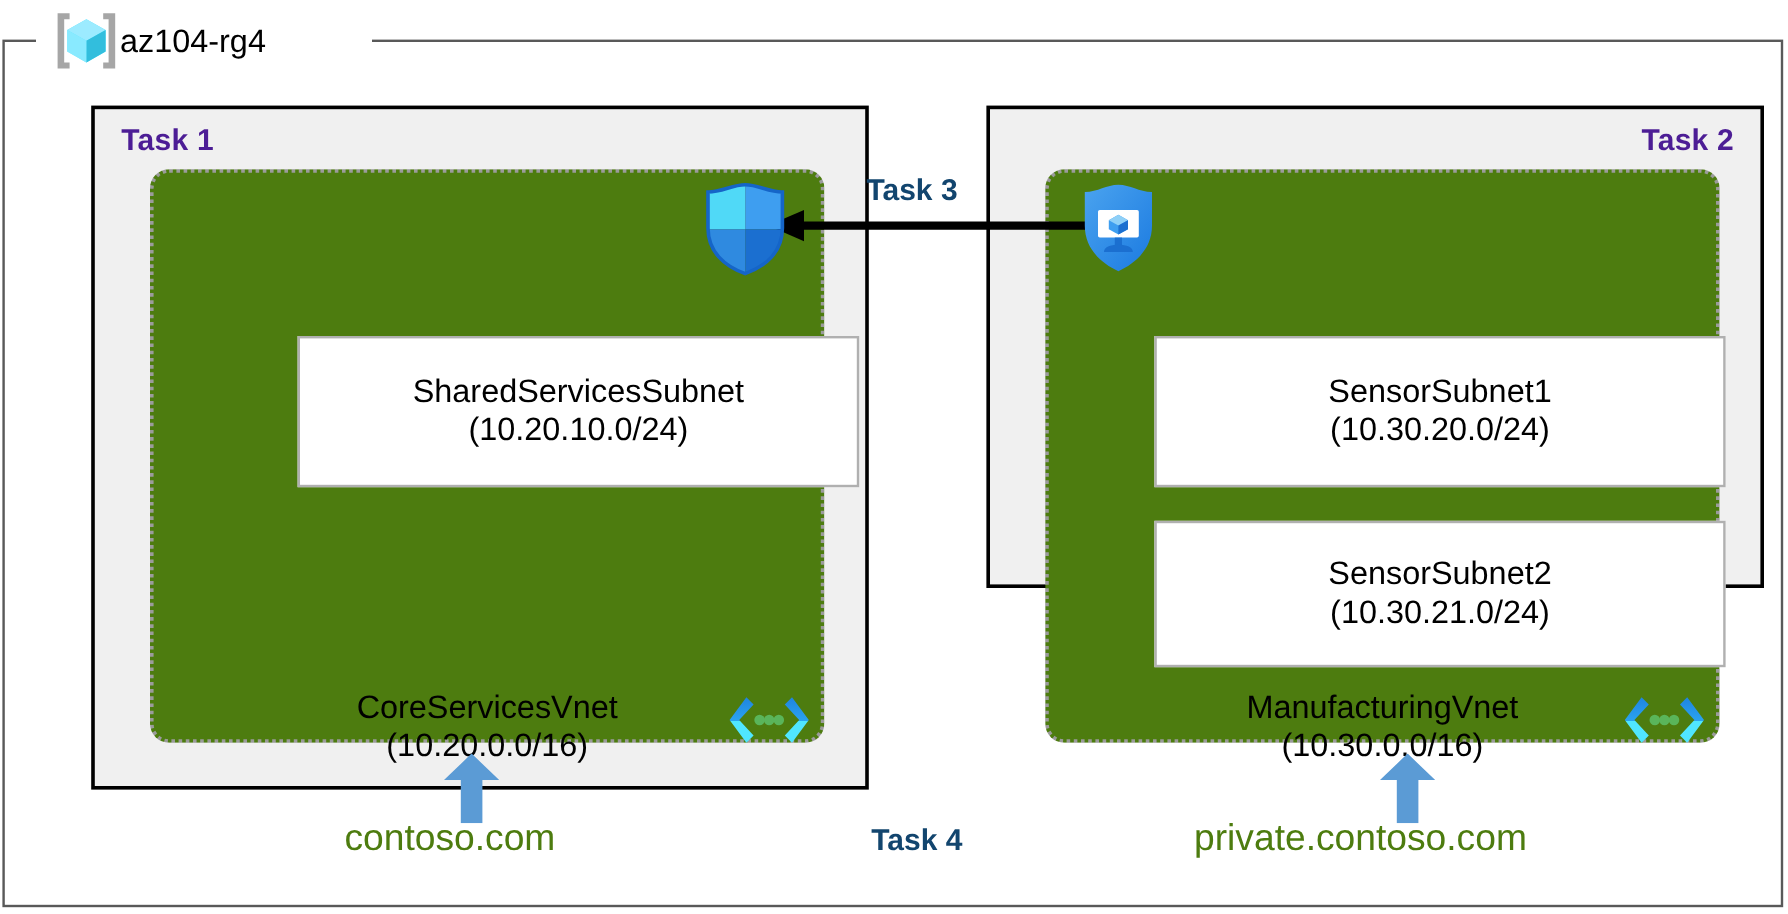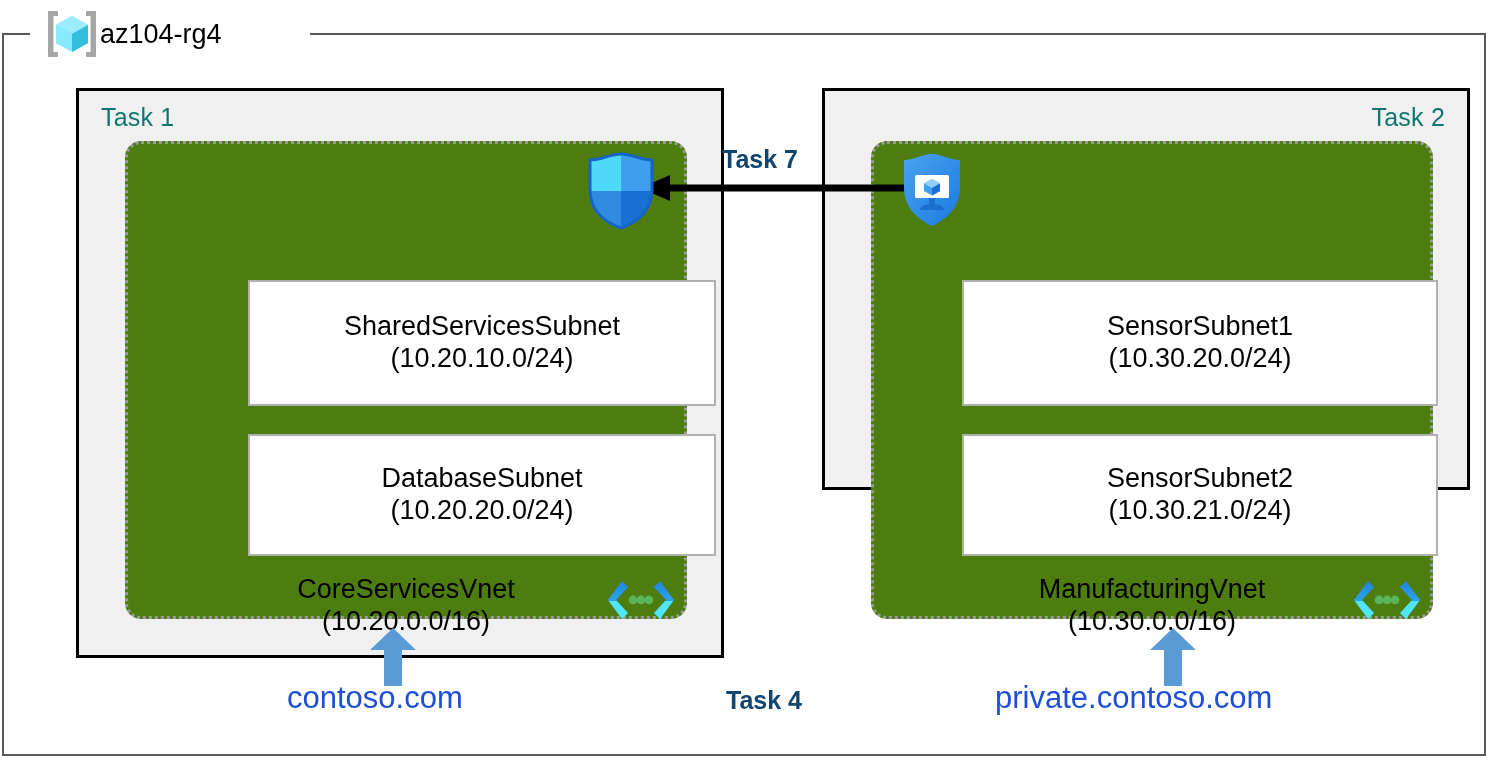--- a/index.html
+++ b/index.html
@@ -72,22 +72,22 @@
     border: 3px solid #000000;
     box-sizing: border-box;
   }
   #panel-task1 { left: 76px;  top: 88px; width: 648px; height: 570px; }
   #panel-task2 { left: 822px; top: 88px; width: 648px; height: 402px; }
 
   .task-title {
     position: absolute;
     top: 12px;
     font-size: 25px;
-    font-weight: normal;
-    color: #0f766e;
+    font-weight: bold;
+    color: #4c1d95;
     letter-spacing: 0.2px;
     white-space: nowrap;
   }
   #panel-task1 .task-title { left: 22px; }
   #panel-task2 .task-title { right: 22px; }
 
   
   .vnet-box {
     position: absolute;
     background: #4d7c0f;
@@ -178,21 +178,21 @@
     z-index: 4;
   }
   .dns-arrow svg { display: block; }
   #dns-arrow-left  { left: 370px;  top: 628px; }
   #dns-arrow-right { left: 1150px; top: 628px; }
 
   .dns-label {
     position: absolute;
     top: 680px;
     font-size: 31px;
-    color: #1d4ed8;
+    color: #4d7c0f;
     white-space: nowrap;
   }
   #dns-label-left  { left: 287px; }
   #dns-label-right { left: 995px; }
 
   #label-task4 {
     position: absolute;
     left: 726px;
     top: 686px;
     font-size: 25px;
@@ -231,24 +231,20 @@
   <div class="task-panel" id="panel-task1">
     <div class="task-title">Task 1</div>
 
     <div class="vnet-box" id="vnet-core">
 
       <div class="subnet-box" id="subnet-shared">
         <span class="subnet-name">SharedServicesSubnet</span>
         <span class="subnet-cidr">(10.20.10.0/24)</span>
       </div>
 
-      <div class="subnet-box" id="subnet-database">
-        <span class="subnet-name">DatabaseSubnet</span>
-        <span class="subnet-cidr">(10.20.20.0/24)</span>
-      </div>
 
       <div class="vnet-caption">
         <div class="vnet-name">CoreServicesVnet</div>
         <div class="vnet-cidr">(10.20.0.0/16)</div>
       </div>
 
       <span class="vnet-glyph">
         <svg width="70" height="52" viewBox="0 0 70 52" xmlns="http://www.w3.org/2000/svg">
           <defs>
             <linearGradient id="bkL1" x1="0" y1="0" x2="0" y2="1">
@@ -307,21 +303,21 @@
       </span>
     </div>
   </div>
 
   <div id="peering-arrow">
     <svg width="270" height="38" viewBox="0 0 270 38" xmlns="http://www.w3.org/2000/svg">
       <line x1="26" y1="18" x2="268" y2="18" stroke="#000000" stroke-width="7"></line>
       <polygon points="0,18 30,5 30,31" fill="#000000"></polygon>
     </svg>
   </div>
-  <div id="label-task3">Task 7</div>
+  <div id="label-task3">Task 3</div>
 
   <div class="icon-abs" id="icon-nsg-shield">
     <svg width="74" height="78" viewBox="0 0 74 78" xmlns="http://www.w3.org/2000/svg">
       <defs>
         <clipPath id="shClip">
           <path d="M37 2 C26 2 18 8 6 8 L6 38 C6 58 20 70 37 76 C54 70 68 58 68 38 L68 8 C56 8 48 2 37 2 Z"></path>
         </clipPath>
       </defs>
       <g clip-path="url(#shClip)">
         <rect x="0" y="0" width="37" height="39" fill="#50d9f7"></rect>

